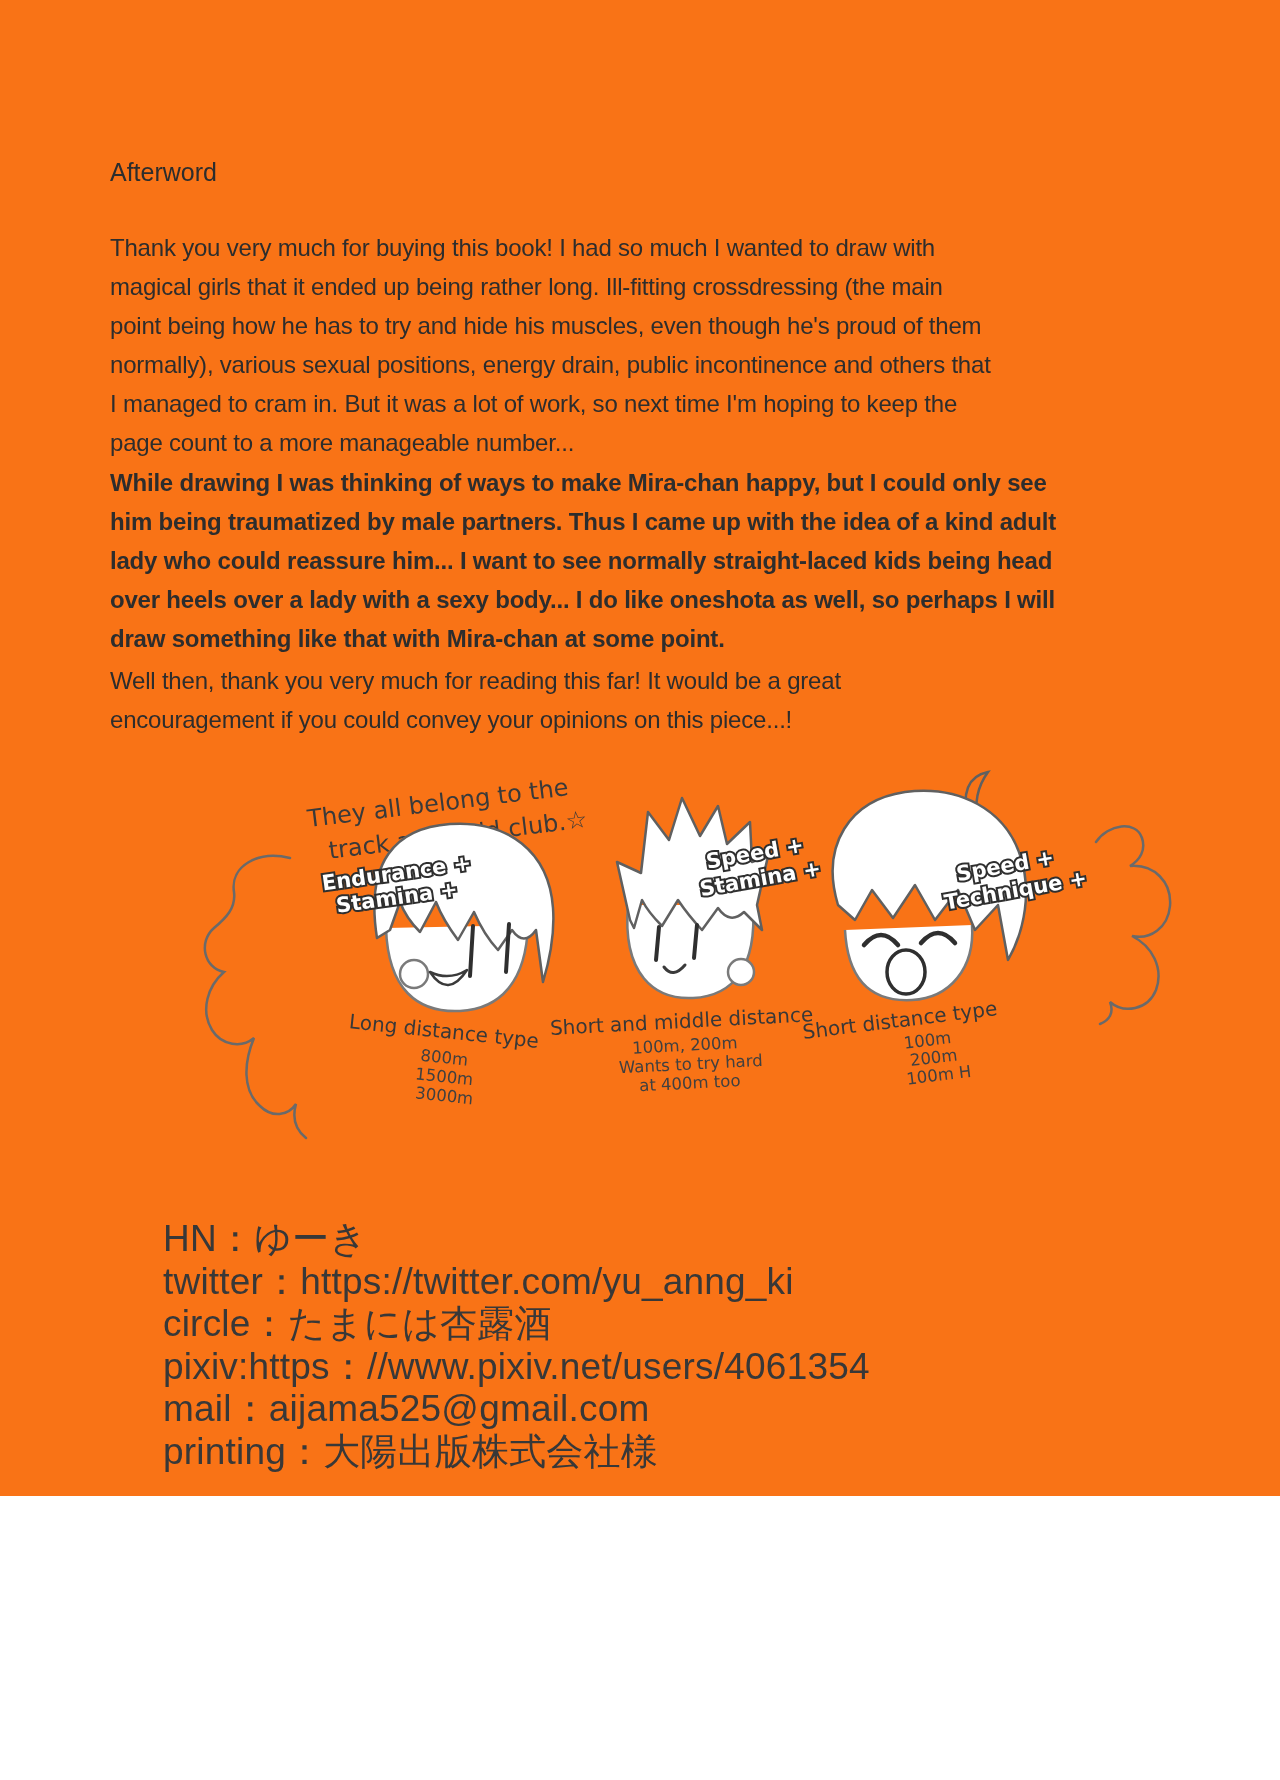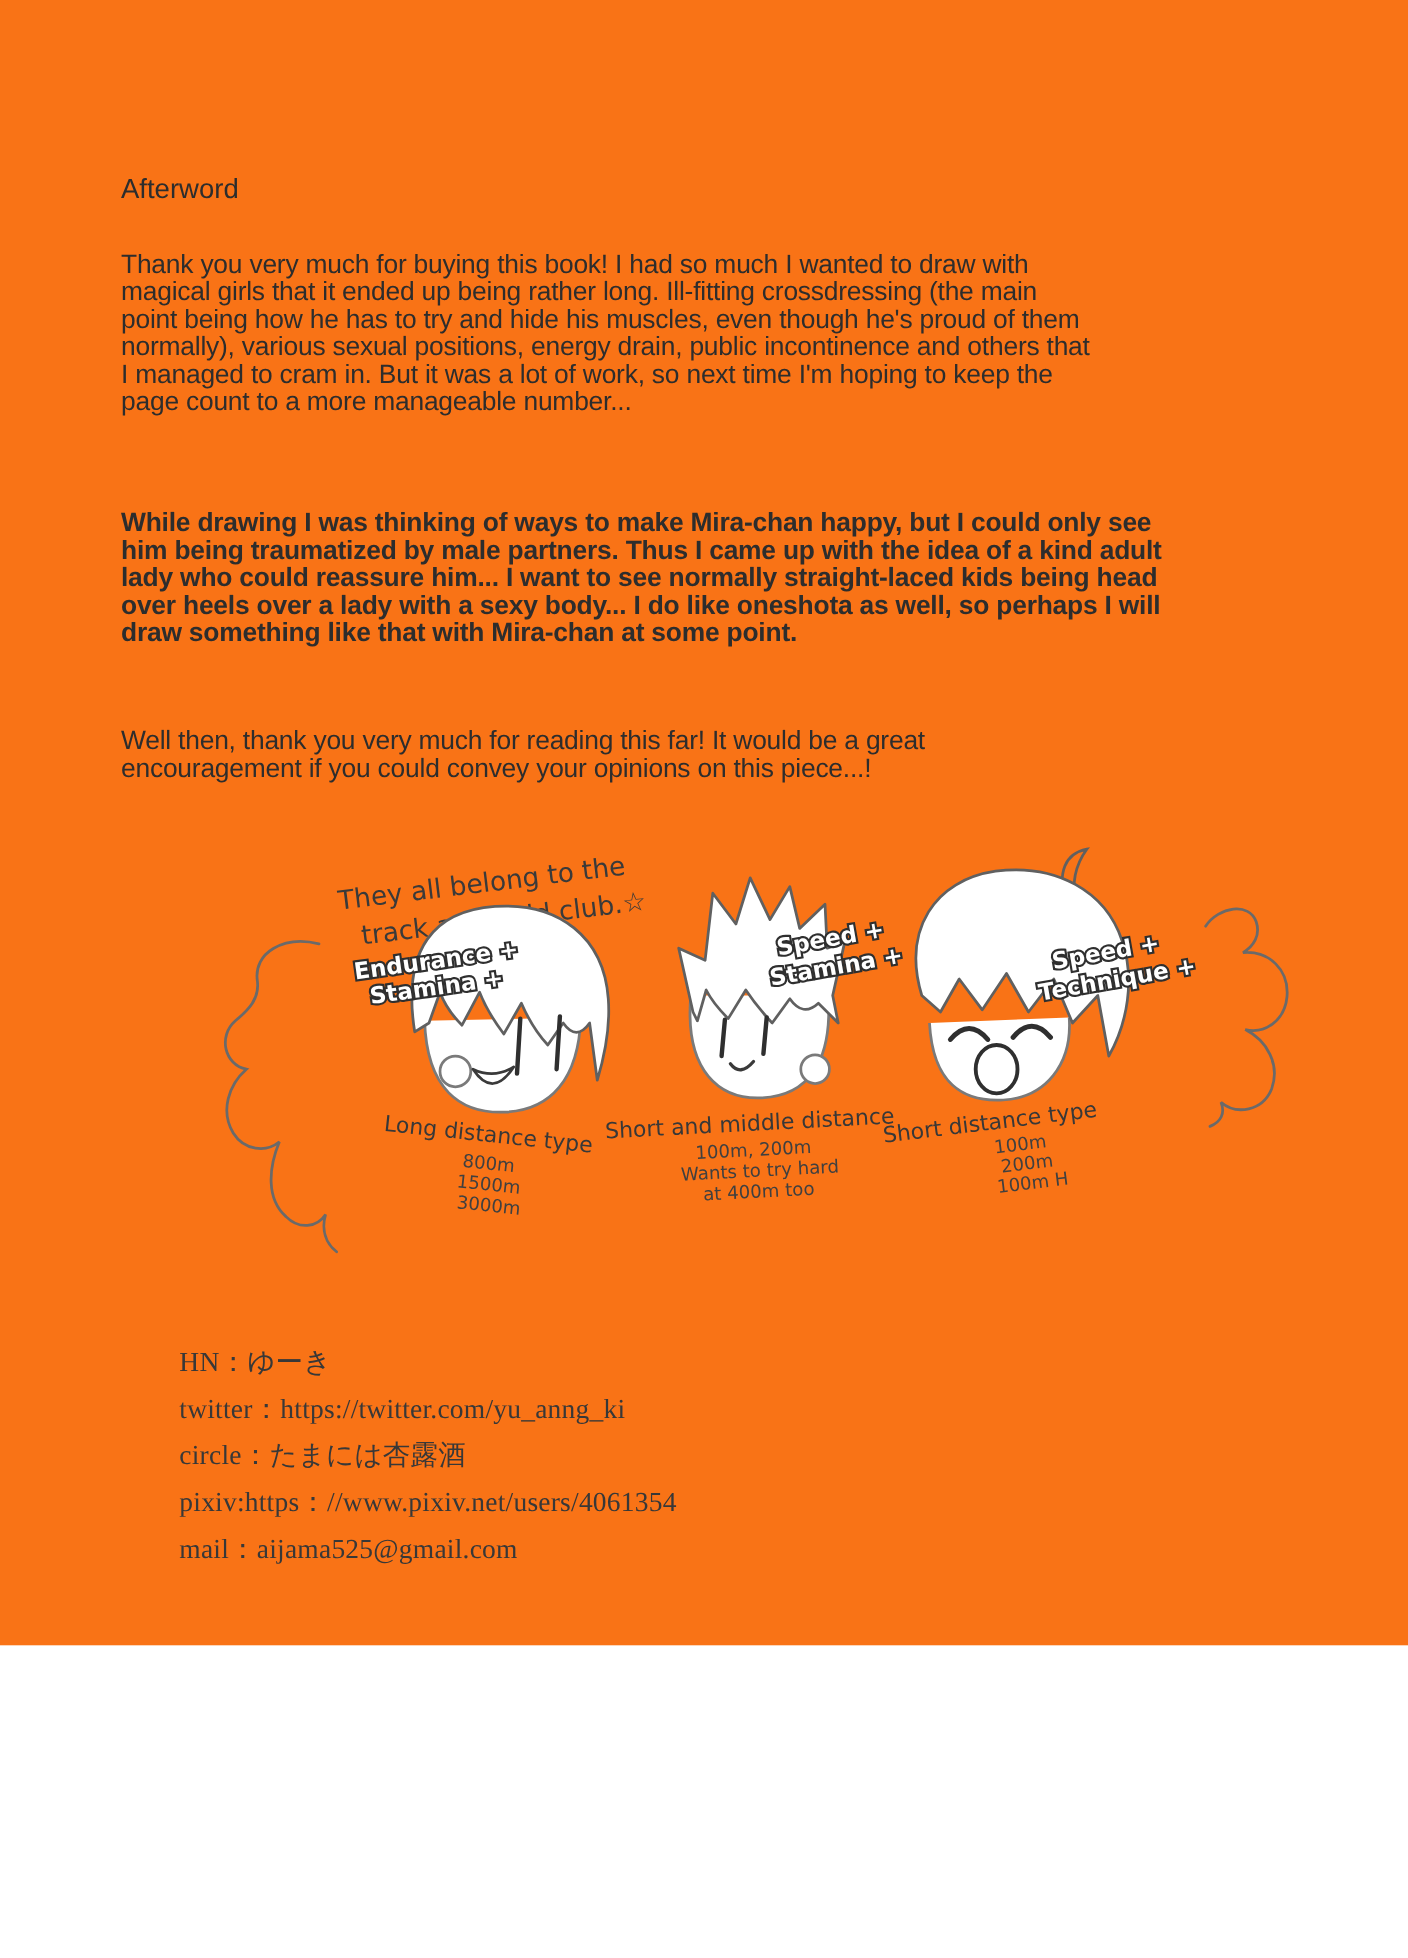--- a/index.html
+++ b/index.html
@@ -22,21 +22,21 @@
     top: 158px;
     font-size: 25px;
     font-weight: 400;
     color: #2d2d2d;
     white-space: pre;
   }
   .body-par {
     position: absolute;
     left: 110px;
     font-size: 24px;
-    line-height: 25px;
+    line-height: 39px;
     color: #2d2d2d;
     white-space: pre;
     letter-spacing: -0.2px;
   }
   .par-1 { top: 228px; }
   .par-2 { top: 463px; font-weight: bold; }
   .par-3 { top: 661px; }
 
   .illustration {
     position: absolute;
@@ -70,25 +70,24 @@
   .event-label {
     font-family: "DejaVu Sans", sans-serif;
     font-size: 16.5px;
     fill: #404040;
     text-anchor: middle;
   }
   .credits {
     position: absolute;
     left: 163px;
     top: 1218px;
-    font-size: 25px;
+    font-size: 37px;
     line-height: 42.5px;
     color: #383838;
     letter-spacing: 0.2px;
-    font-family: Liberation Serif, serif;
   }
   .credit-line { white-space: pre; }
   .pagenum {
     position: absolute;
     left: 28px;
     top: 1584px;
     font-size: 15px;
     line-height: 16px;
     color: #222222;
   }
@@ -183,20 +182,21 @@
       <text class="event-label" x="935" y="1084">100m H</text>
     </g>
   </svg>
 
   <div class="credits">
     <div class="credit-line">HN：ゆーき</div>
     <div class="credit-line">twitter：https://twitter.com/yu_anng_ki</div>
     <div class="credit-line">circle：たまには杏露酒</div>
     <div class="credit-line">pixiv:https：//www.pixiv.net/users/4061354</div>
     <div class="credit-line">mail：aijama525@gmail.com</div>
+    <div class="credit-line">printing：大陽出版株式会社様</div>
   </div>
 
   <div class="pagenum">
     <div>7</div>
     <div>8</div>
   </div>
 
 </div>
 
 </body></html>

